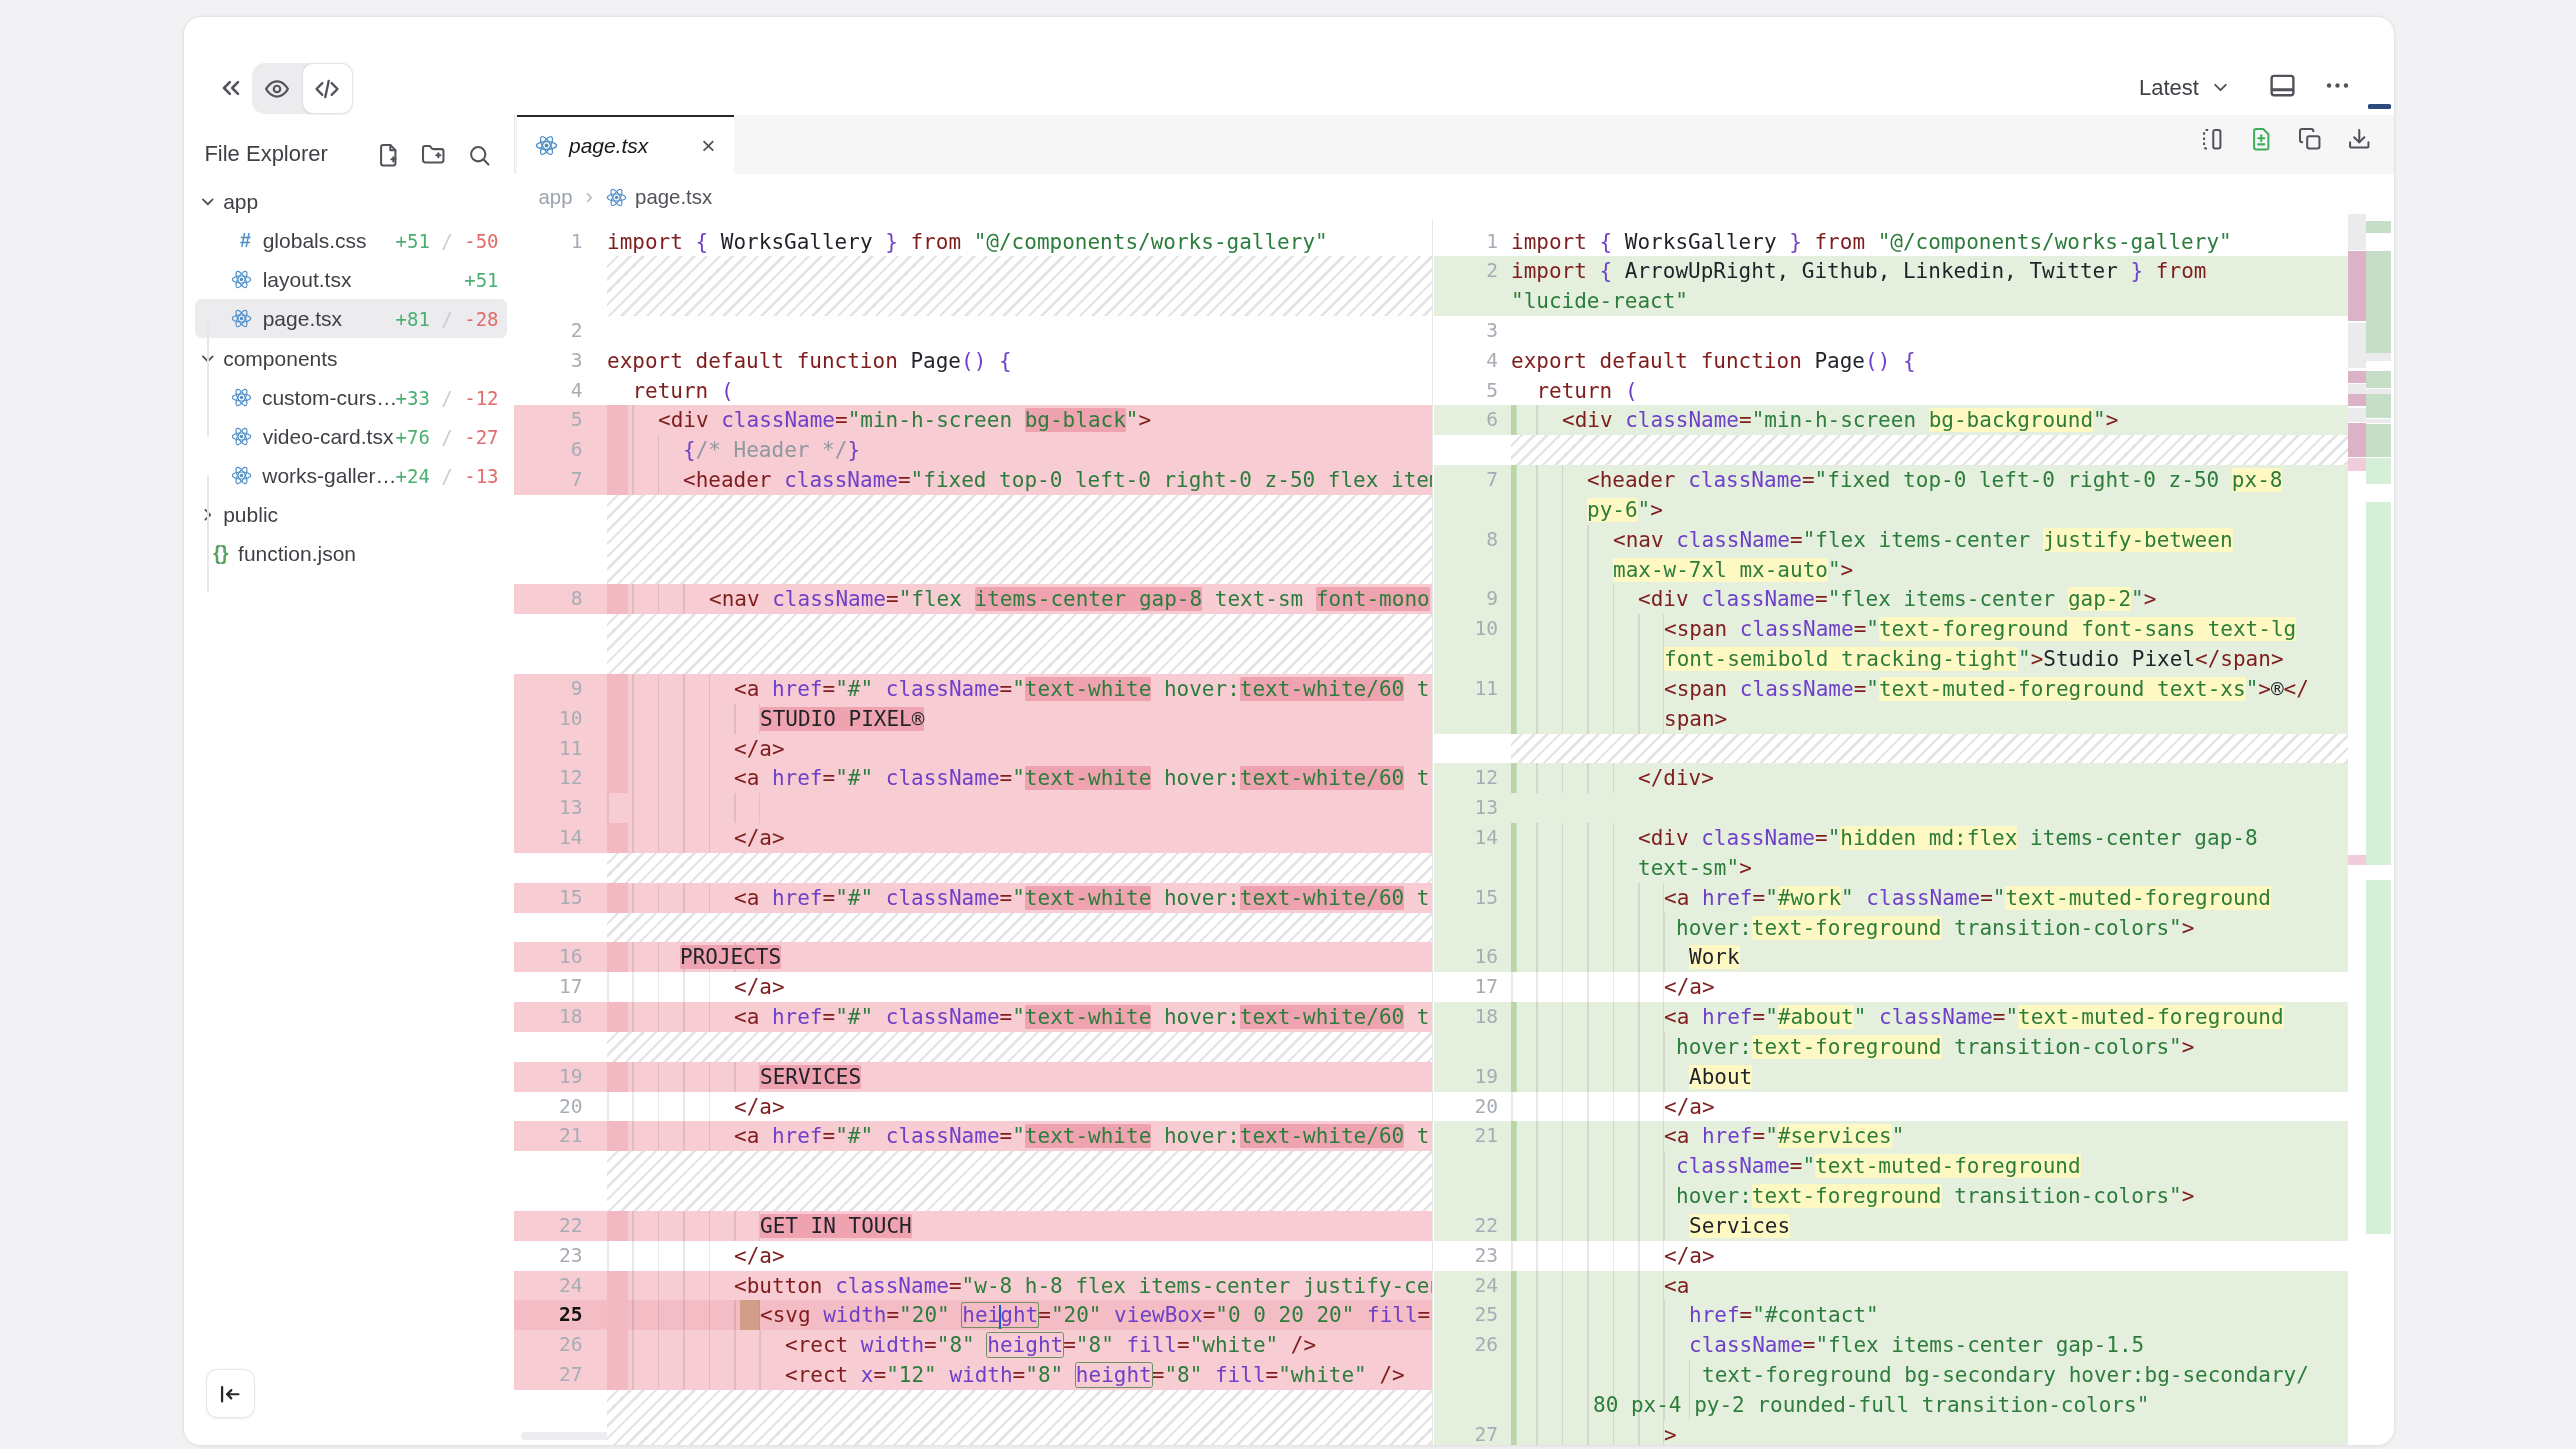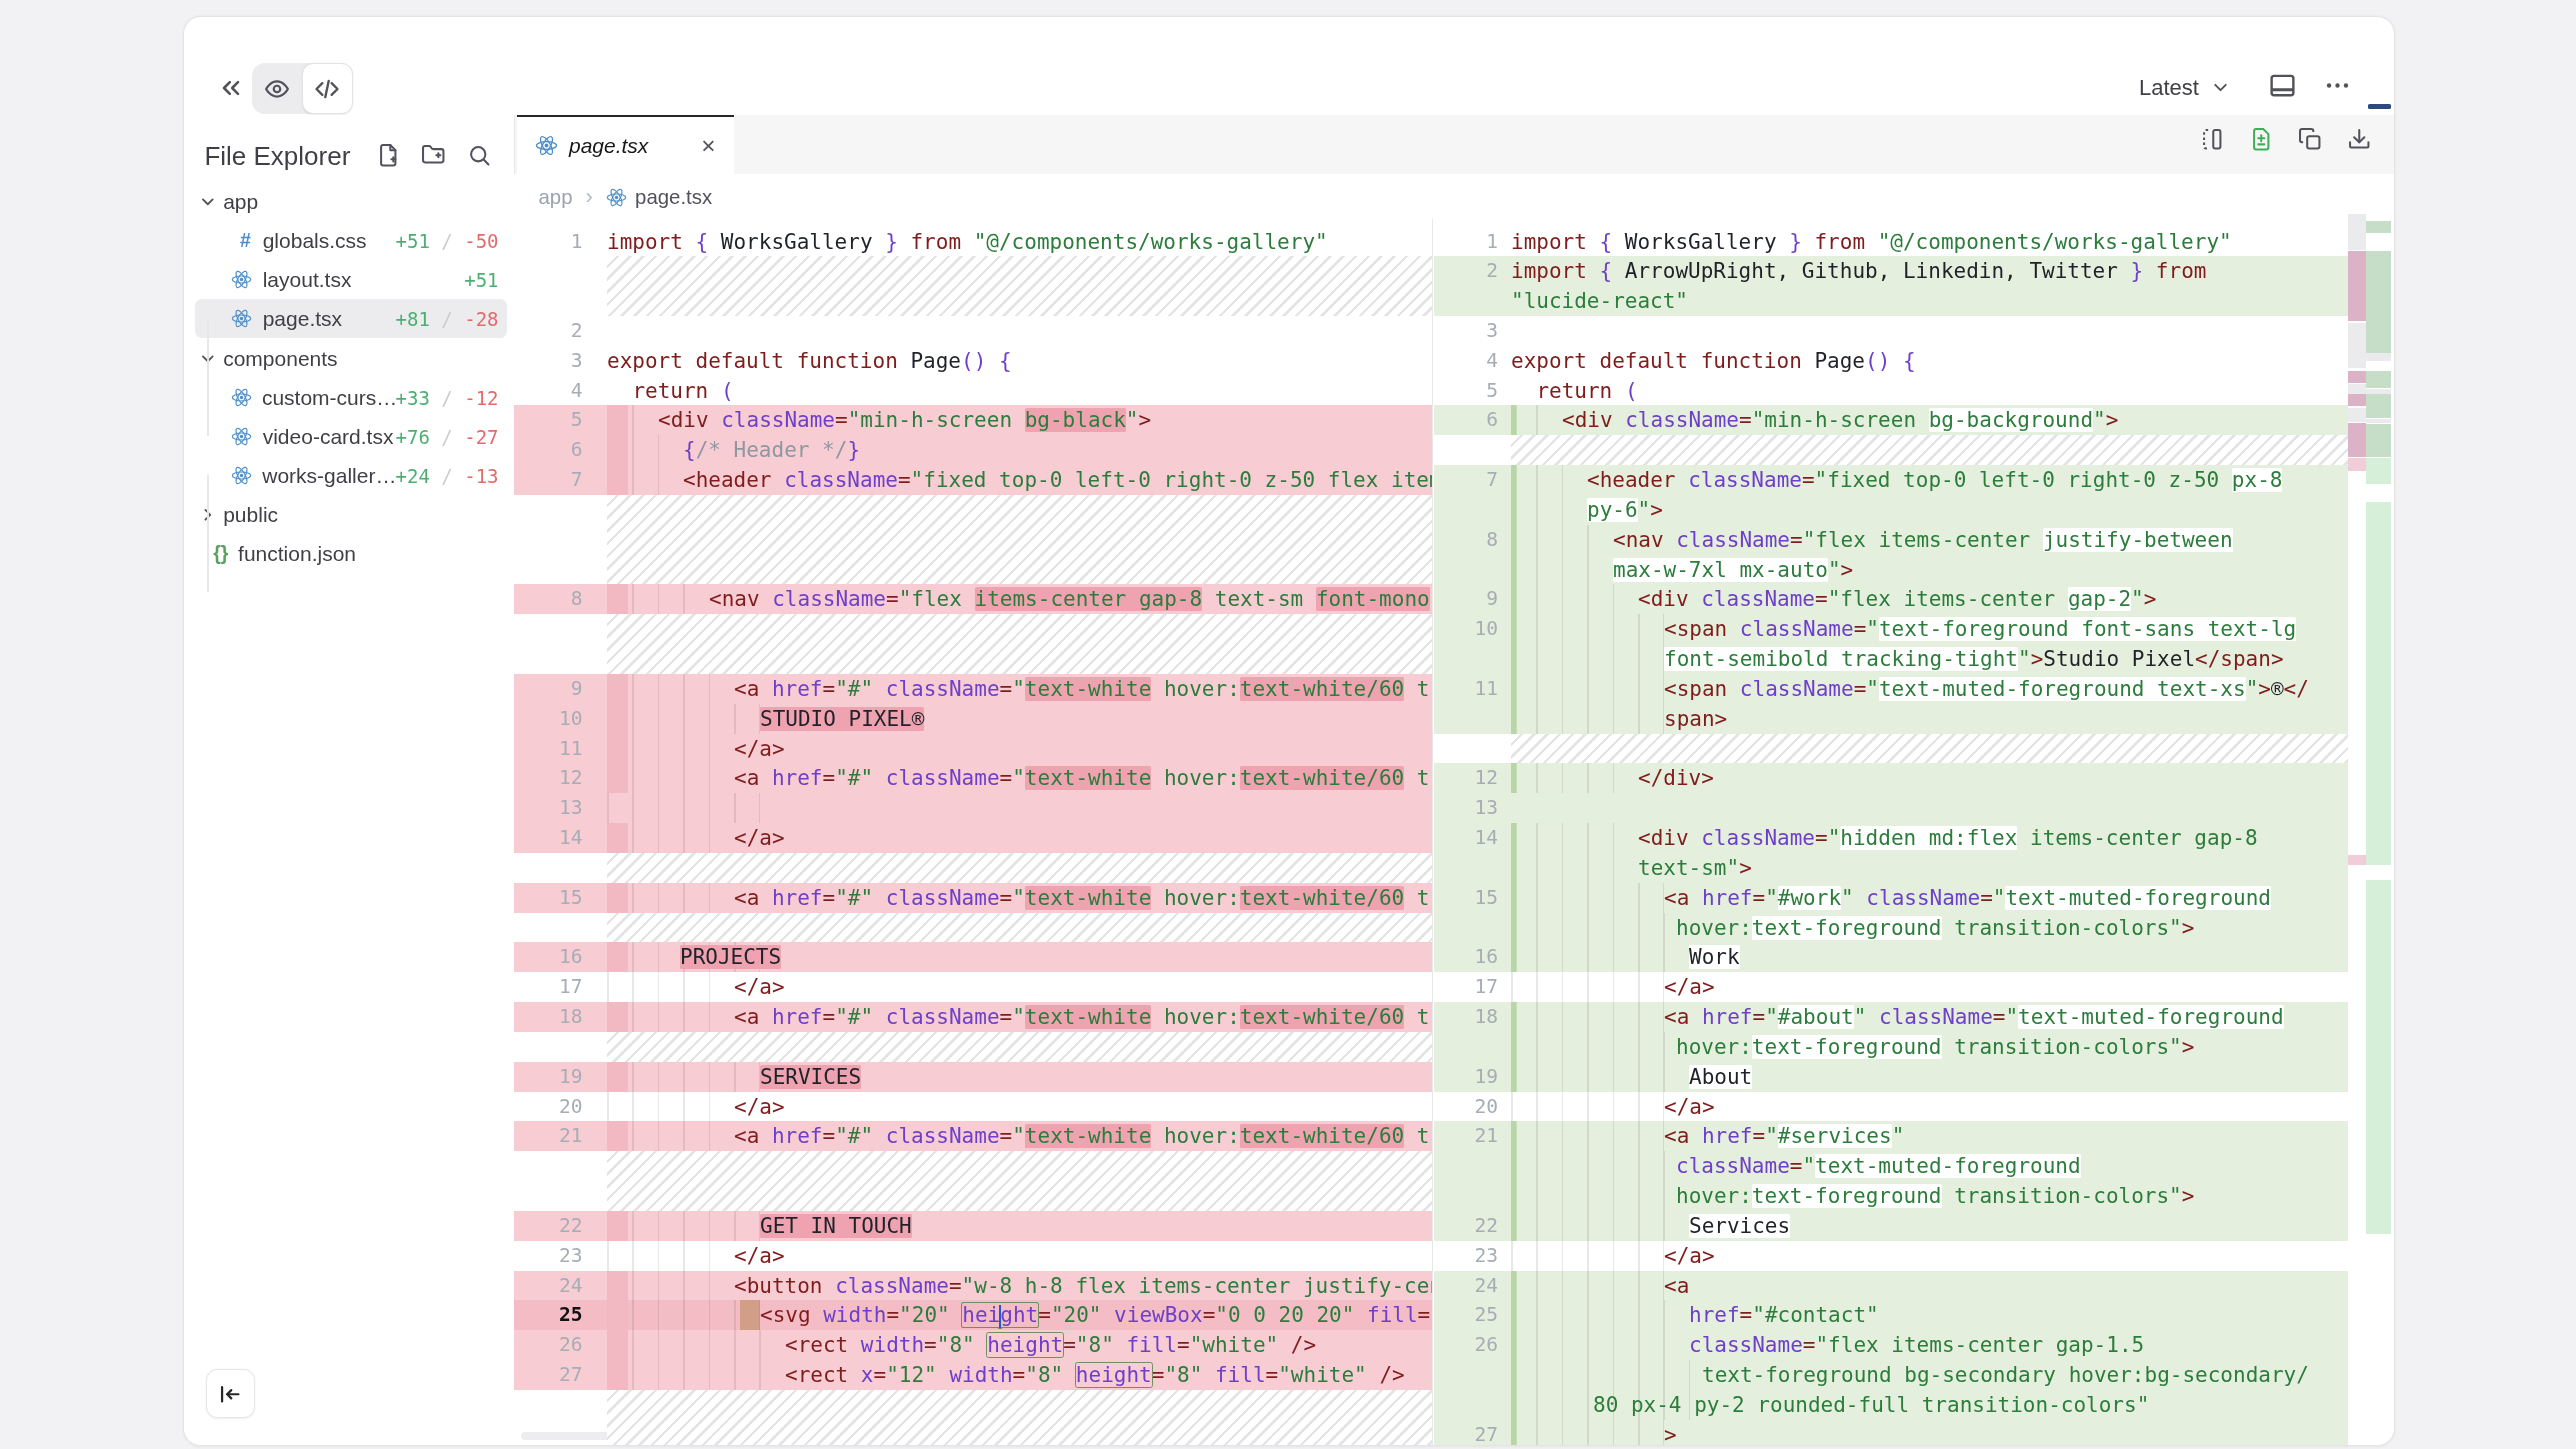--- a/index.html
+++ b/index.html
@@ -10,21 +10,21 @@
   #collapse-btn{left:28px;top:44px;width:37px;height:54px;display:flex;align-items:center;justify-content:center;cursor:pointer;}
   #view-toggle{left:68px;top:46px;width:101px;height:51px;background:#ececef;border-radius:13px;display:flex;}
   .seg{flex:1;display:flex;align-items:center;justify-content:center;cursor:pointer;}
   .seg.active{background:#fff;border:0.8px solid #e3e3e6;border-radius:11.4px;box-shadow:0 0.8px 1.6px rgba(0,0,0,.08);}
   #latest-btn{left:1955px;top:52px;height:37px;display:flex;align-items:center;gap:11.4px;cursor:pointer;}
   #latest-label{font-size:22px;color:#3f3f46;}
   #panel-btn{left:2084px;top:54px;cursor:pointer;}
   #more-btn{left:2139px;top:54px;cursor:pointer;}
   
   #sidebar{left:0;top:98px;width:330px;height:1330px;background:#fff;}
-  #fe-title{left:20.4px;top:26px;font-size:26px;color:#3f3f46;}
+  #fe-title{left:20.4px;top:26px;font-size:22px;color:#3f3f46;}
   .sb-icons{top:28px;display:flex;gap:21px;right:23px;}
   .sb-icons span{cursor:pointer;}
   #file-tree{left:0;top:67px;right:0;}
   .trow{position:absolute;left:11.4px;right:7.3px;height:39px;display:flex;align-items:center;cursor:pointer;border-radius:6.5px;}
   .trow.selected{background:#ececee;}
   .trow .chev{width:24.5px;display:flex;justify-content:center;color:#52525b;}
   .trow .ficon{width:28px;text-align:center;font-weight:bold;font-size:19.6px;}
   .trow .lbl{font-size:21px;color:#3f3f46;margin-left:3.3px;white-space:nowrap;overflow:hidden;}
   .trow .stats{margin-left:auto;margin-right:8.2px;font-family:"DejaVu Sans Mono",monospace;font-size:19px;white-space:nowrap;}
   .stats .plus{color:#4caf72;}.stats .slash{color:#c9ccd1;}.stats .minus{color:#e06c6c;}
@@ -57,21 +57,21 @@
     font-family:"DejaVu Sans Mono",monospace;font-size:21px;line-height:30px;}
   #pane-left .code{left:93px;}
   #pane-right .code{left:77px;}
   .crow.r{background:#f8ccd3;}
   .crow.r.act{background:#f4bdc6;}
   .crow.g{background:#e5efdd;}
   .crow.r .code{box-shadow:inset 21px 0 0 #f3b9c3;}
   .crow.g.st .code{box-shadow:inset 5.7px 0 0 #b9d6a8;}
   .crow.act .gut{color:#111;font-weight:bold;}
   .crow.r .hl{background:#efa3b0;border-radius:1.6px;}
-  .crow.g .hl{background:#ffffff;border-radius:1.6px;}
+  .crow.g .hl{background:#fef9c3;border-radius:1.6px;}
   .guides{position:absolute;top:0;bottom:0;background:repeating-linear-gradient(90deg,rgba(0,0,0,.09) 0 1.6px,transparent 1.6px 25.4px);}
   .hatch{position:absolute;right:0;background:repeating-linear-gradient(135deg,#ffffff 0px,#ffffff 6.5px,#e4e4e6 6.5px,#e4e4e6 9px);}
   #pane-left .hatch{left:93px;}
   #pane-right .hatch{left:77px;}
   .cl-k{color:#7f1d1d;}.cl-a{color:#6e40c9;}.cl-s{color:#2c7d3c;}.cl-g{color:#7f1d1d;}.cl-d{color:#1f2329;}.cl-c{color:#8f97a0;}
   .bx{outline:1.6px solid #6f9160;outline-offset:0.8px;border-radius:1.6px;}
   .caret{display:inline-block;width:2.4px;height:23px;background:#2257d6;vertical-align:middle;margin:0 -1.2px;}
   .tanblock{position:absolute;width:19.6px;background:rgba(170,120,60,.45);top:0;bottom:0;}
   .vscroll-blue{position:absolute;width:11.4px;height:4.1px;background:#2c4a7e;border-radius:1.6px;}
   .vscroll-thumb{position:absolute;width:11.4px;background:#9b9ba2;border-radius:5.7px;}

